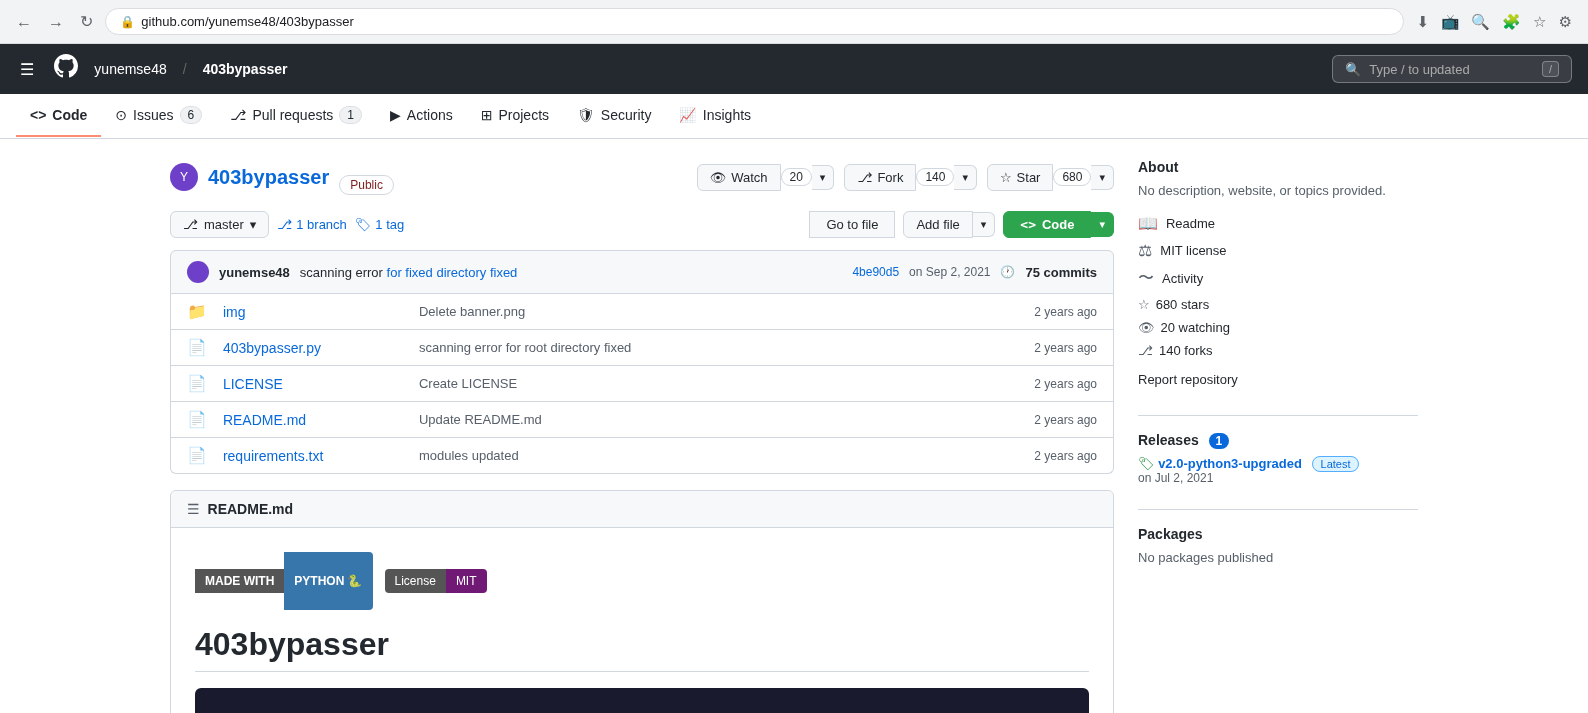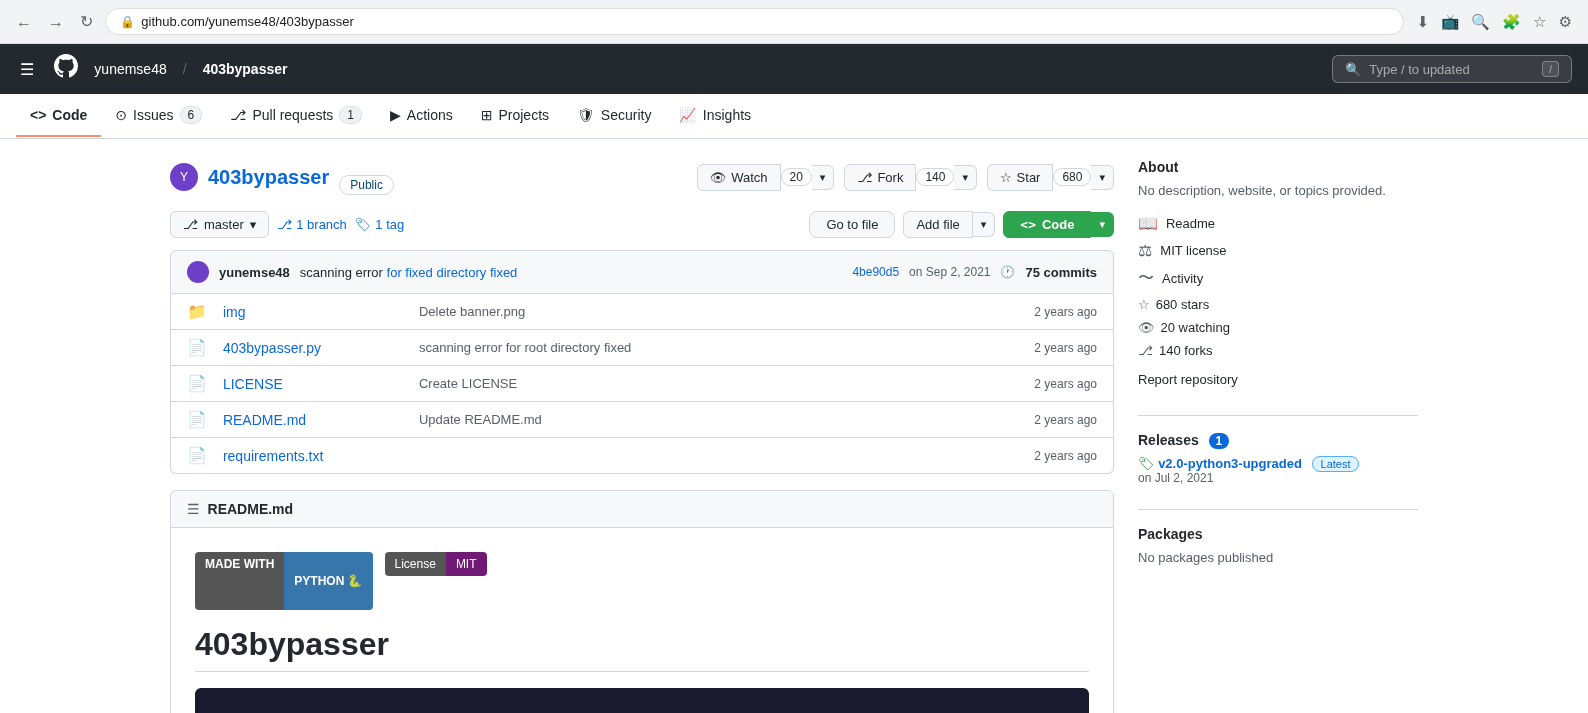--- a/index.html
+++ b/index.html
@@ -143,21 +143,21 @@
       font-size: 20px;
       font-weight: 600;
       color: #0969da;
       text-decoration: none;
     }
     .public-badge {
       border: 1px solid #d0d7de;
       border-radius: 20px;
       padding: 2px 10px;
       font-size: 12px;
-      color: #0c4a6e;
+      color: #7f1d1d;
       margin-top: 16px;
     }
     .repo-action-buttons {
       display: flex;
       gap: 6px;
       align-items: center;
     }
     .action-btn-group {
       display: flex;
       align-items: center;
@@ -220,21 +220,21 @@
       color: #0969da;
       text-decoration: none;
       display: flex;
       align-items: center;
       gap: 4px;
     }
     .branch-right { display: flex; align-items: center; gap: 8px; }
     .goto-file-btn {
       padding: 5px 16px;
       border: 1px solid #d0d7de;
-      border-radius: 8px;
+      border-radius: 0;
       background: #f6f8fa;
       font-size: 13px;
       cursor: pointer;
       color: #24292f;
       margin-left: 20px;
     }
     .add-file-btn {
       display: flex;
       align-items: center;
       gap: 0;
@@ -361,20 +361,21 @@
       padding: 10px 16px;
       border-bottom: 1px solid #d0d7de;
       background: #f6f8fa;
       border-radius: 6px 6px 0 0;
     }
     .readme-title { font-size: 14px; font-weight: 600; color: #24292f; }
     .readme-content { padding: 24px; }
 
     .made-with-badge {
       display: inline-flex;
+      align-items: center;
       border-radius: 4px;
       overflow: hidden;
       margin-bottom: 16px;
     }
     .badge-left {
       background: #555;
       color: #fff;
       padding: 5px 10px;
       font-size: 12px;
       font-weight: 600;
@@ -674,20 +675,21 @@
       <div class="file-row">
         <span class="file-icon">📄</span>
         <a class="file-name">README.md</a>
         <span class="file-commit-msg">Update README.md</span>
         <span class="file-time">2 years ago</span>
       </div>
 
       <div class="file-row">
         <span class="file-icon">📄</span>
         <a class="file-name">requirements.txt</a>
+        <span class="file-commit-msg">modules updated</span>
         <span class="file-time">2 years ago</span>
       </div>
     </div>
 
     <div class="readme-section">
       <div class="readme-header">
         <span style="color:#57606a;">☰</span>
         <span class="readme-title">README.md</span>
       </div>
       <div class="readme-content">

